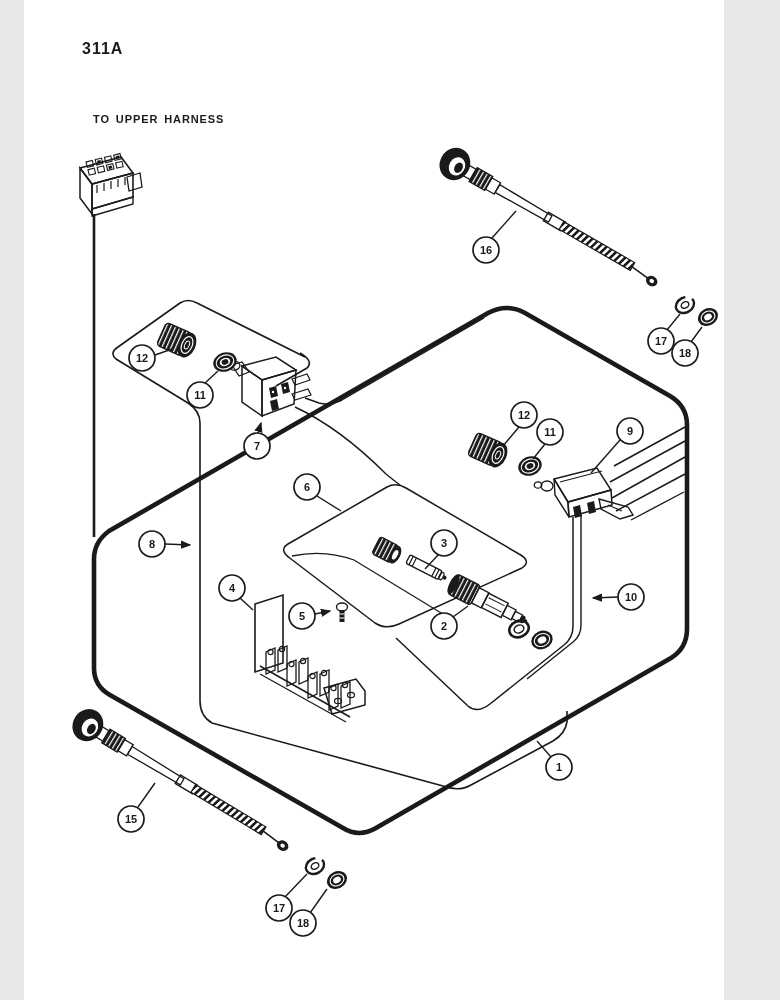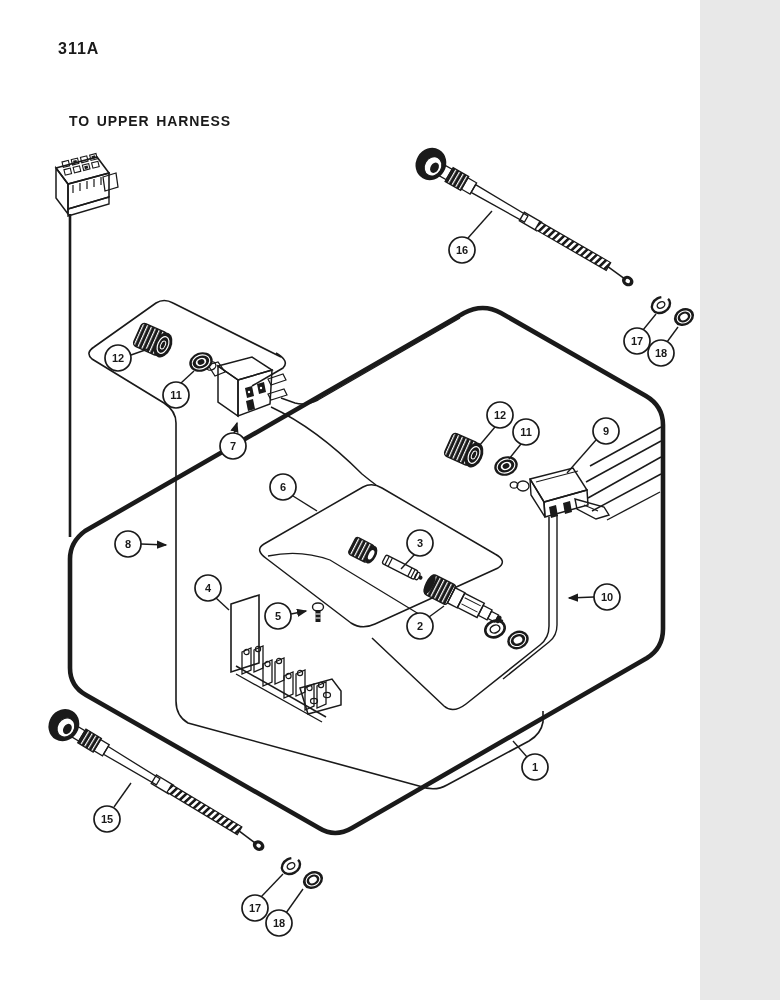--- a/index.html
+++ b/index.html
@@ -1,25 +1,25 @@
 <!DOCTYPE html>
 <html><head>
 <meta charset="utf-8">
 <style>
   html,body{margin:0;padding:0;background:#e8e8e8;}
   .page{
     position:relative;width:700px;height:1000px;background:#ffffff;
-    font-family:"Liberation Sans", sans-serif;color:#1a1a1a;overflow:hidden;
+    font-family:"Liberation Sans", sans-serif;color:#1a1a1a;overflow:hidden;margin-left:24px;
   }
   .page-code{
     position:absolute;left:58px;top:40px;font-size:16px;font-weight:bold;
     letter-spacing:1px;
   }
   .harness-note{
-    position:absolute;left:69px;top:113px;font-size:14px;font-weight:bold;
+    position:absolute;left:69px;top:113px;font-size:11px;font-weight:bold;
     letter-spacing:0.9px;word-spacing:2px;
   }
   svg{position:absolute;left:0;top:0;}
   .ln{stroke:#1a1a1a;fill:none;}
   .callout circle{fill:#ffffff;stroke:#1a1a1a;stroke-width:1.7;}
   .callout text{
     font-family:"Liberation Sans", sans-serif;font-size:11px;font-weight:bold;
     fill:#1a1a1a;text-anchor:middle;
   }
   .leader{stroke:#1a1a1a;stroke-width:1.4;fill:none;}

